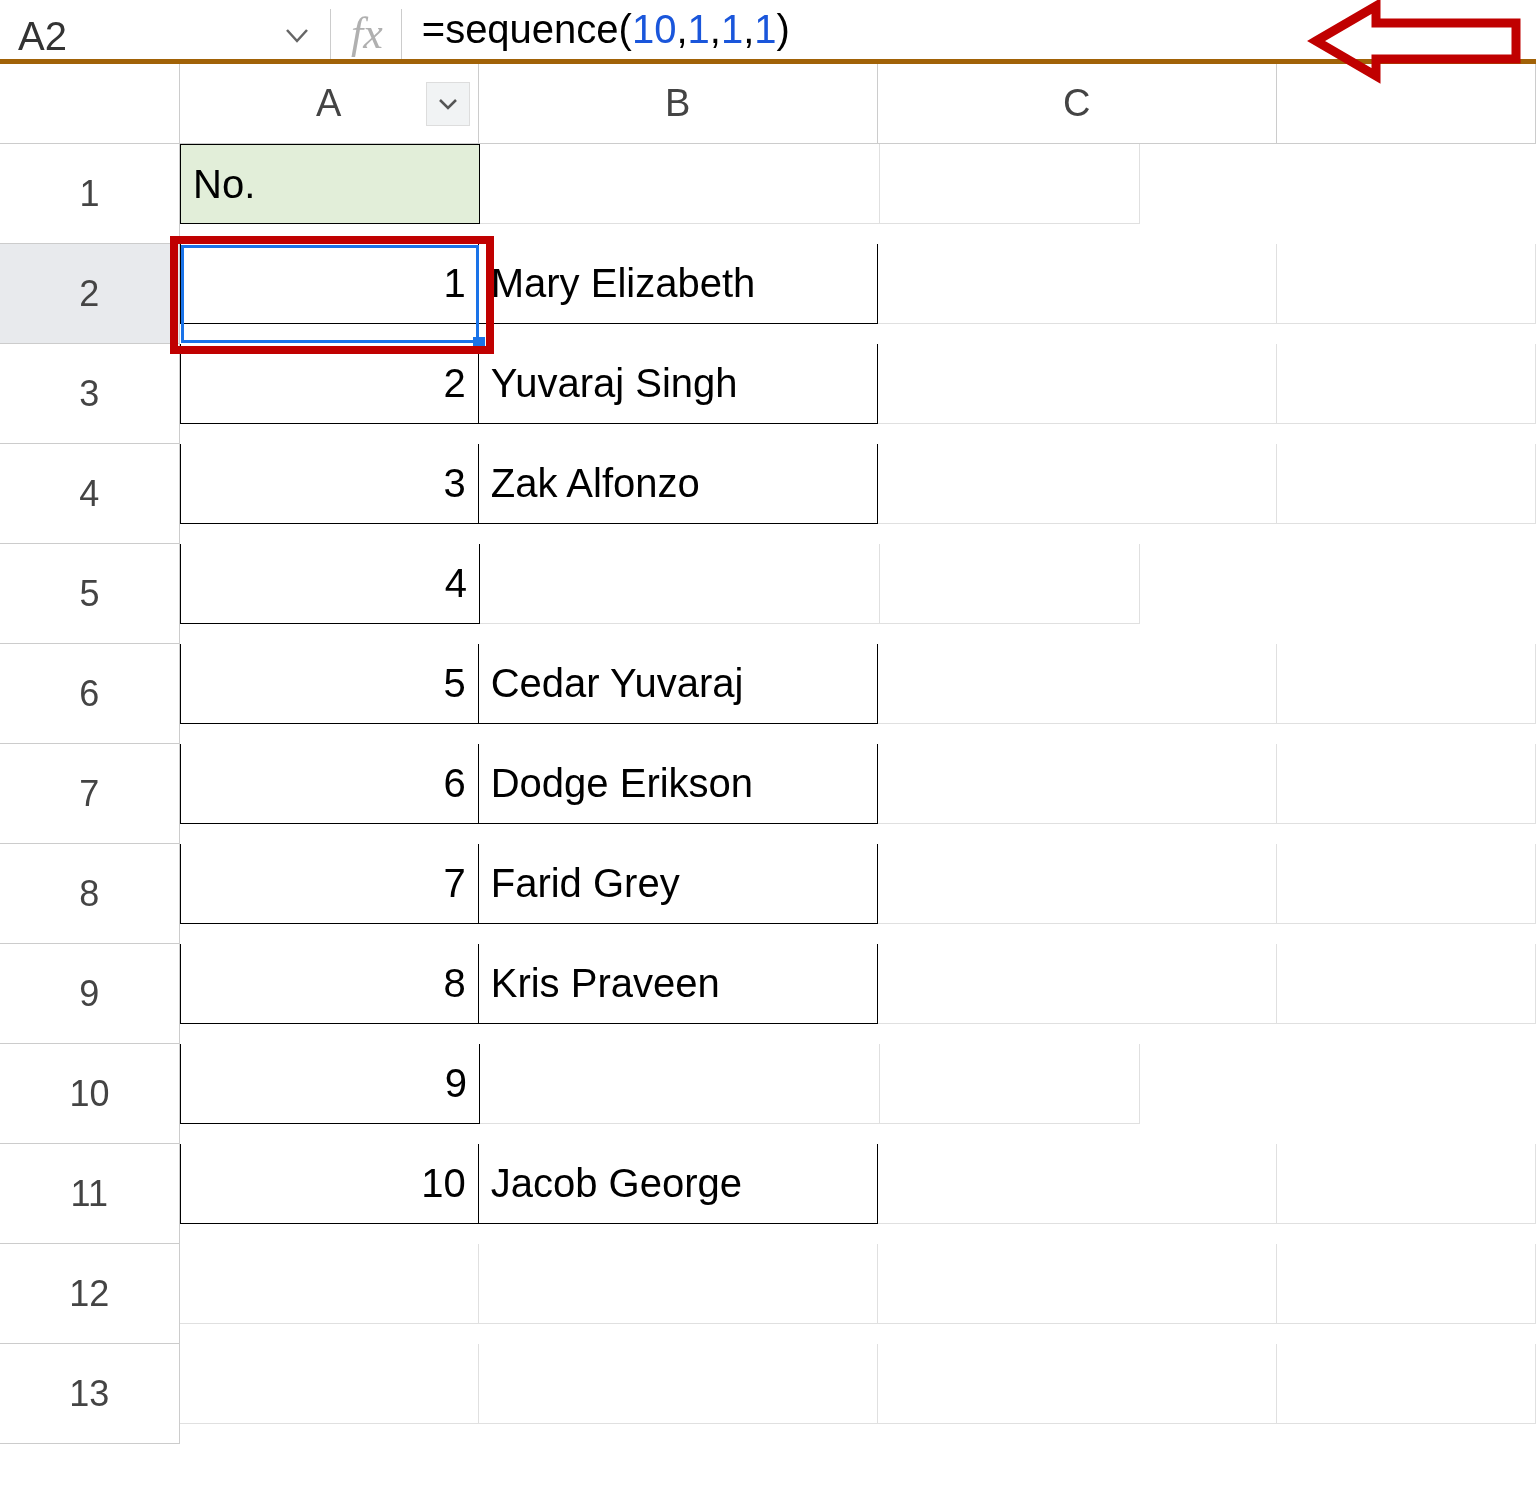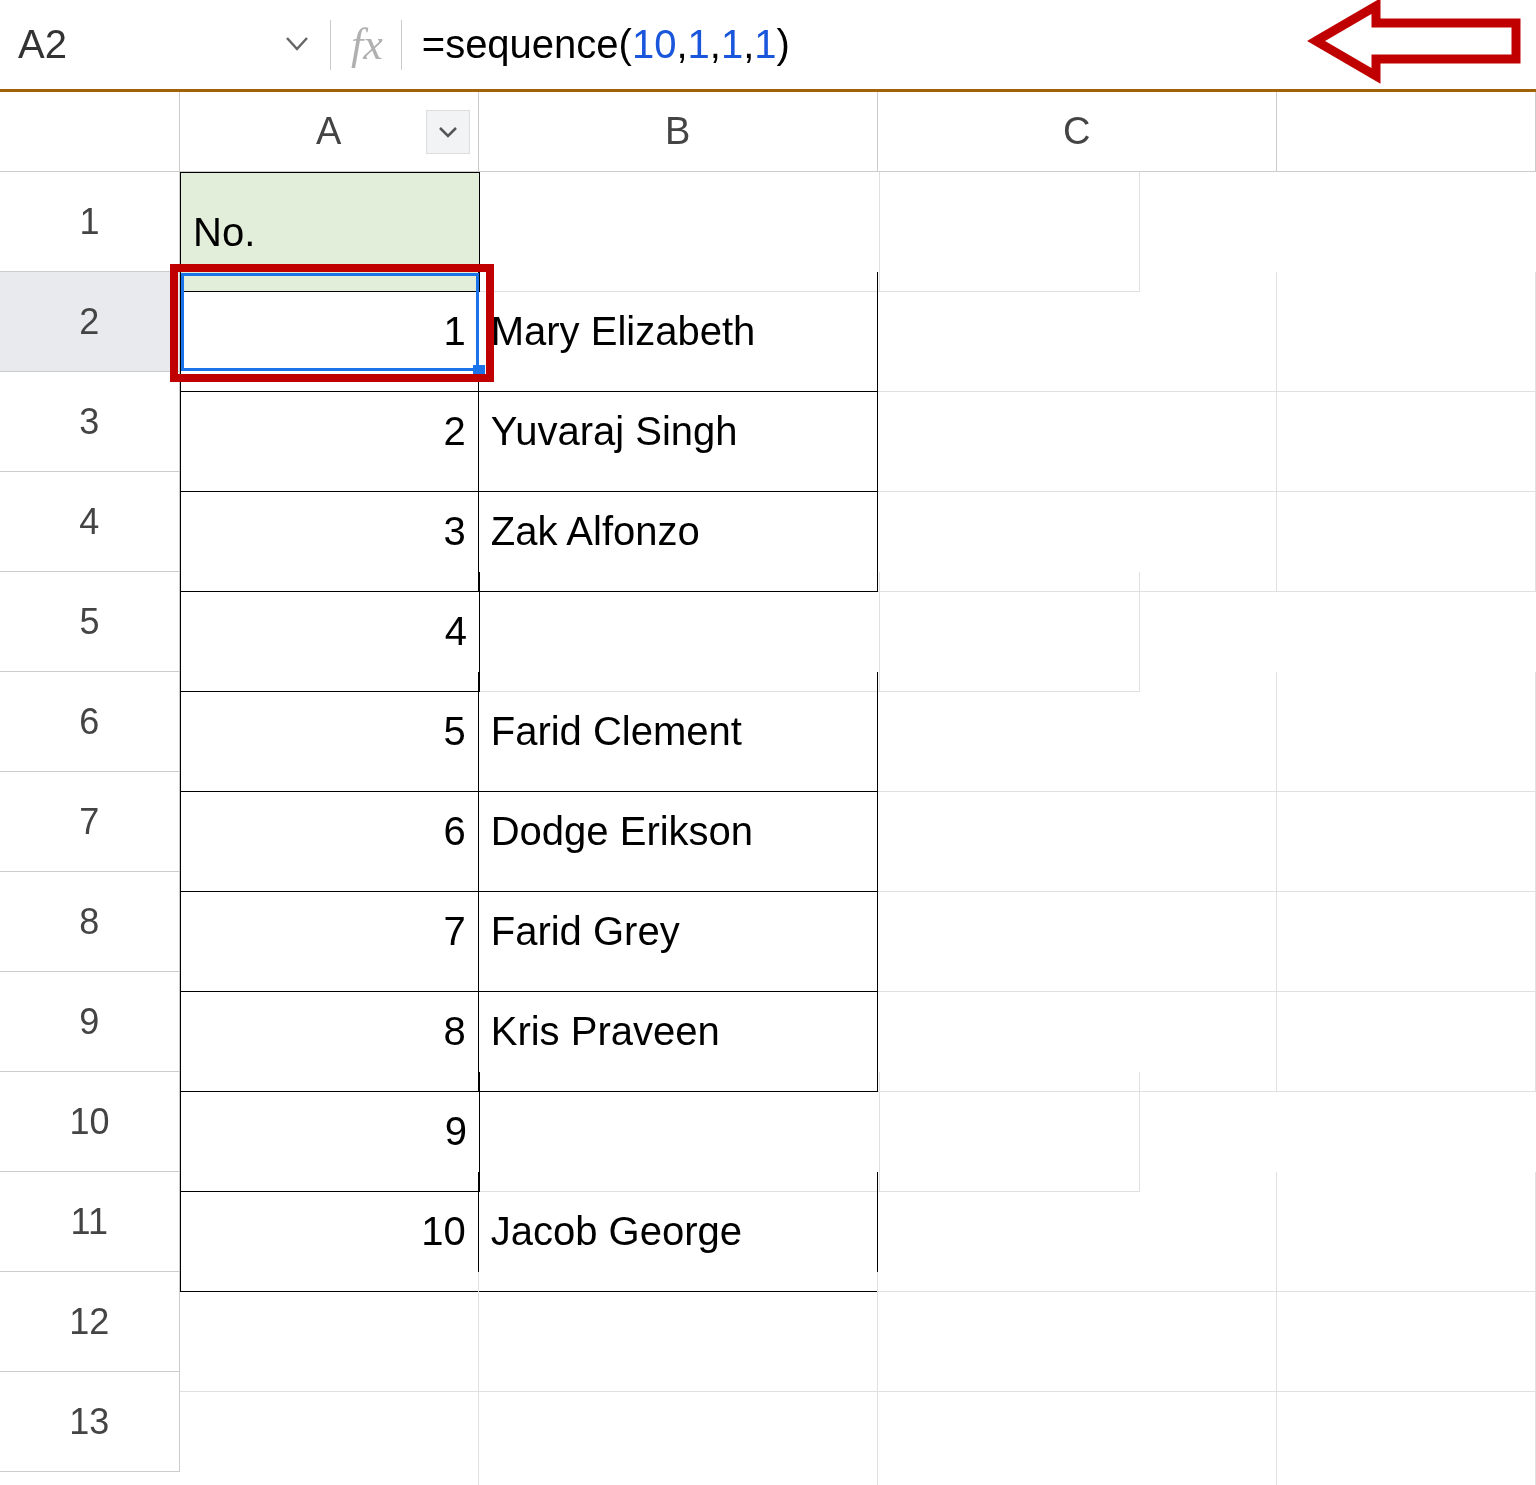--- a/index.html
+++ b/index.html
@@ -11,23 +11,23 @@
       font-family: Arial, sans-serif;
       background: #fff;
       width: 1536px;
       height: 1485px;
       overflow: hidden;
     }
     
     
     .formula-bar {
       display: flex;
-      align-items: center;
-      height: 92px;
-      border-bottom: 3px solid #a16207;
+      align-items: flex-end;
+      height: 64px;
+      border-bottom: 5px solid #a16207;
       background: #fff;
       position: relative;
     }
     .name-box {
       width: 320px;
       padding-left: 18px;
       font-size: 40px;
       color: #333;
       display: flex;
       align-items: center;
@@ -146,21 +146,21 @@
       display: flex;
       align-items: center;
       justify-content: center;
       font-size: 36px;
       color: #444;
     }
     .row-header.active {
       background: #e8eaed;
     }
     .cell {
-      height: 120px;
+      height: 80px;
       border-right: 1px solid #e0e0e0;
       border-bottom: 1px solid #e0e0e0;
       display: flex;
       align-items: center;
       font-size: 40px;
       color: #000;
       padding: 0 12px;
     }
     .cell.col-a { width: 300px; justify-content: flex-end; }
     .cell.col-b { width: 400px; justify-content: flex-start; }
@@ -332,21 +332,21 @@
     </div>
 
     <div class="row">
       <div class="row-header">
           <span>6</span>
         </div>
       <div class="cell col-a data-cell">
           <span>5</span>
         </div>
       <div class="cell col-b data-cell">
-          <span>Farid Clement</span>
+          <span>Cedar Yuvaraj</span>
         </div>
       <div class="cell col-c"></div>
       <div class="cell col-d"></div>
     </div>
 
     <div class="row">
       <div class="row-header">
           <span>7</span>
         </div>
       <div class="cell col-a data-cell">

